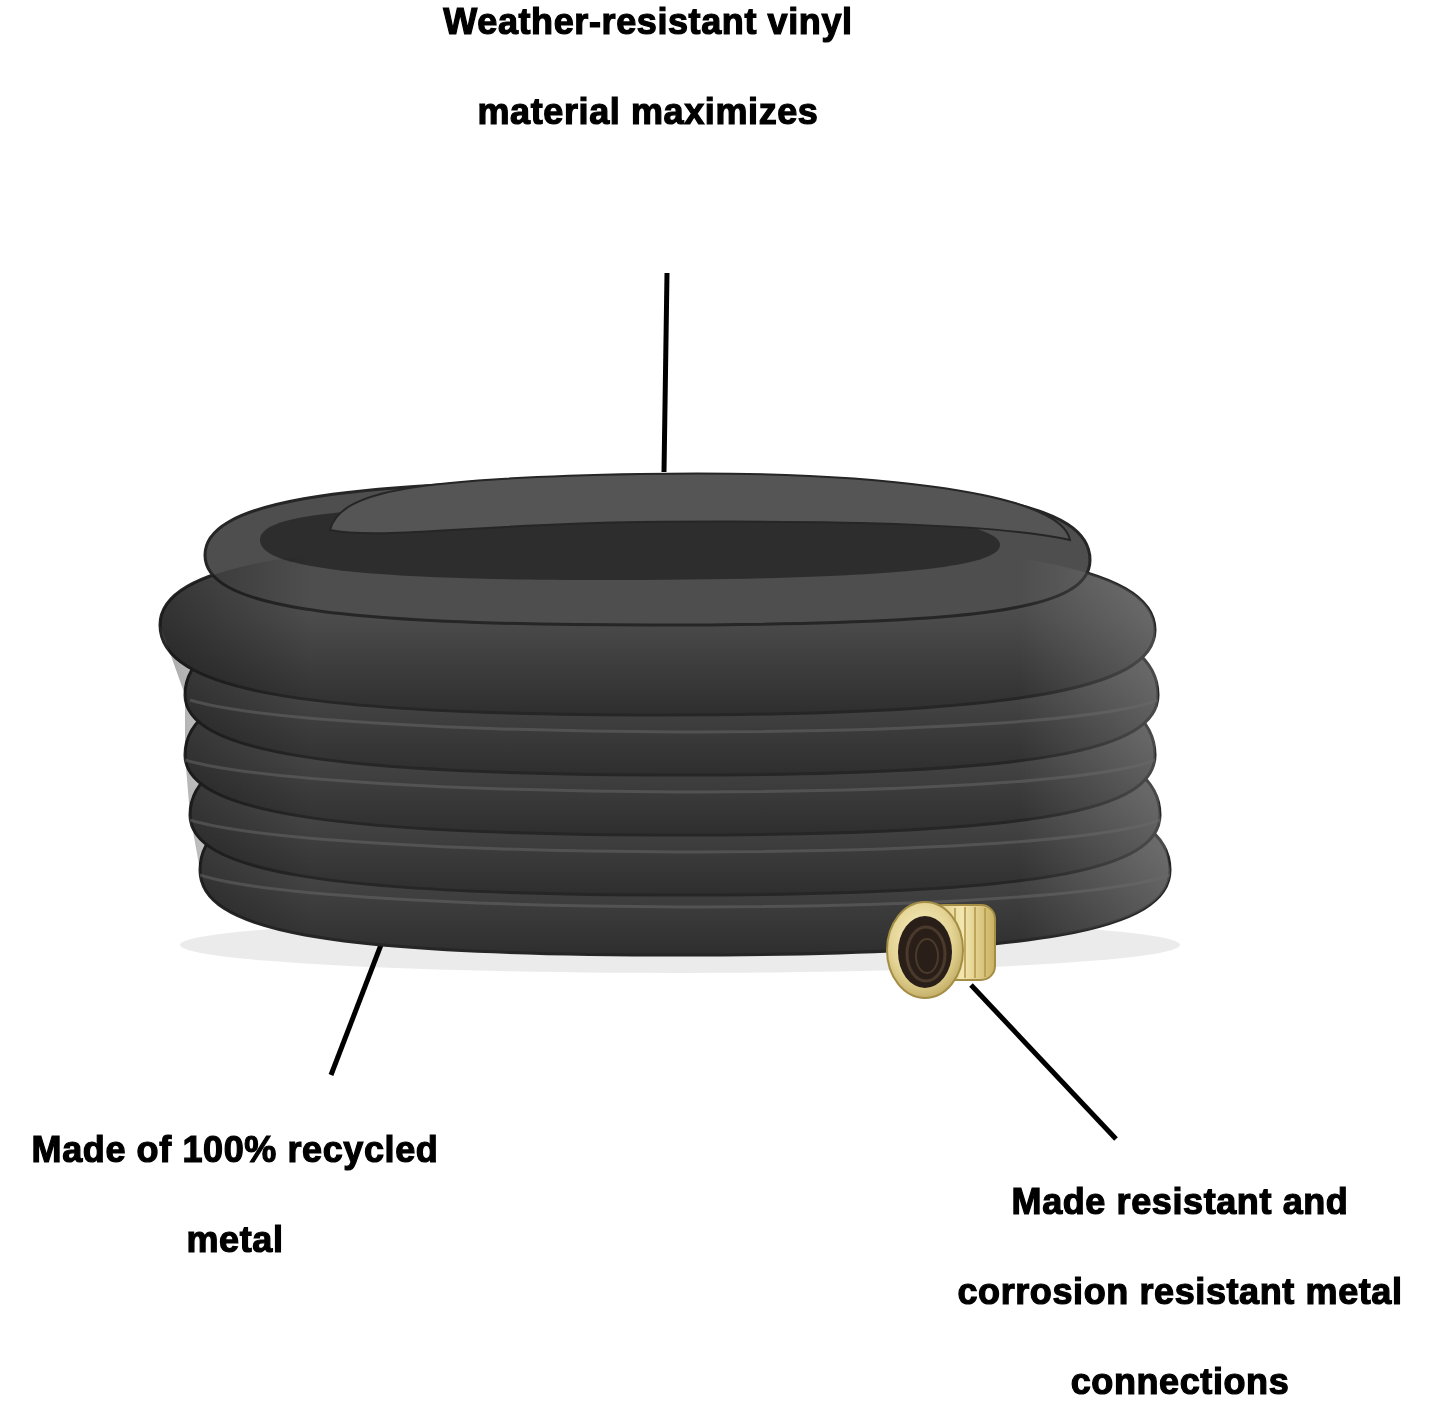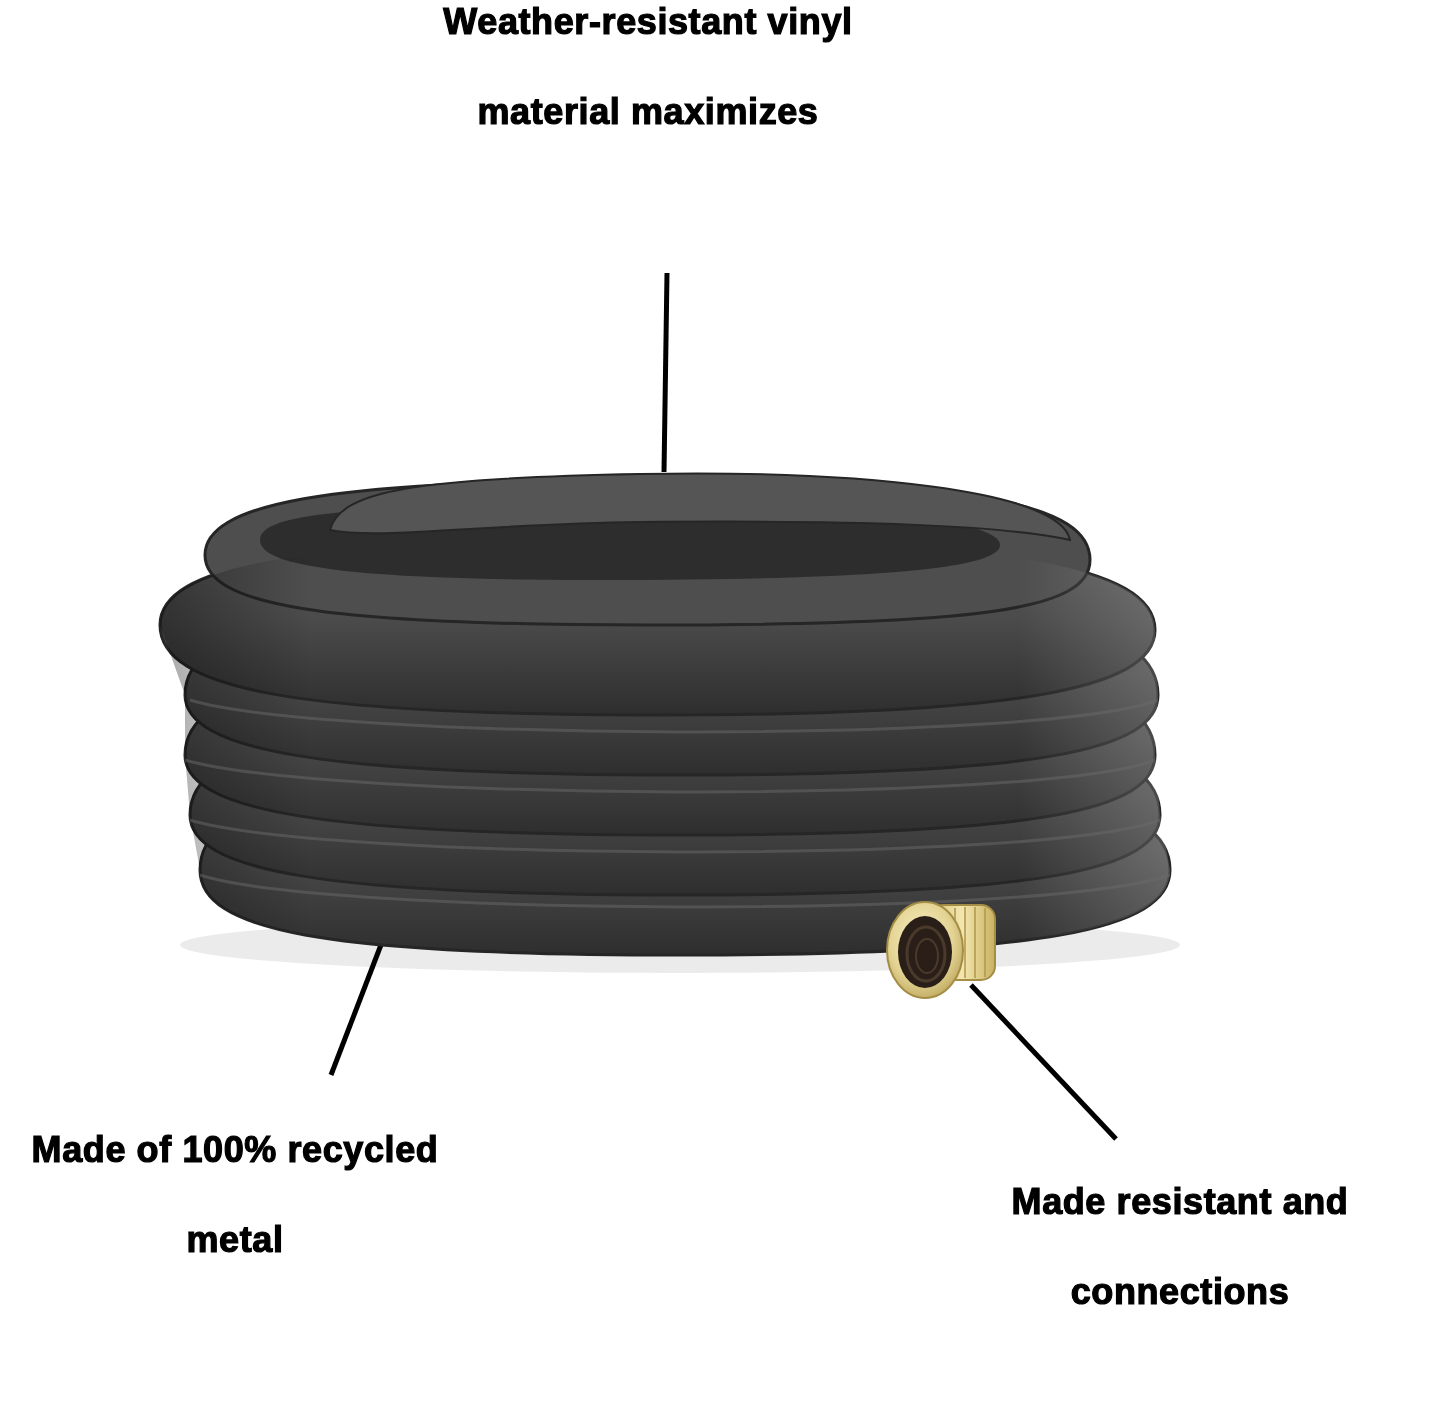--- a/index.html
+++ b/index.html
@@ -121,16 +121,17 @@
     <span class="line">material maximizes</span>
   </div>
 
   <div id="callout-left" class="callout">
     <span class="line">Made of 100% recycled</span>
     <span class="line">metal</span>
   </div>
 
   <div id="callout-right" class="callout">
     <span class="line">Made resistant and</span>
+    <span class="line">corrosion resistant metal</span>
     <span class="line">connections</span>
   </div>
 
 </div>
 
 </body></html>

